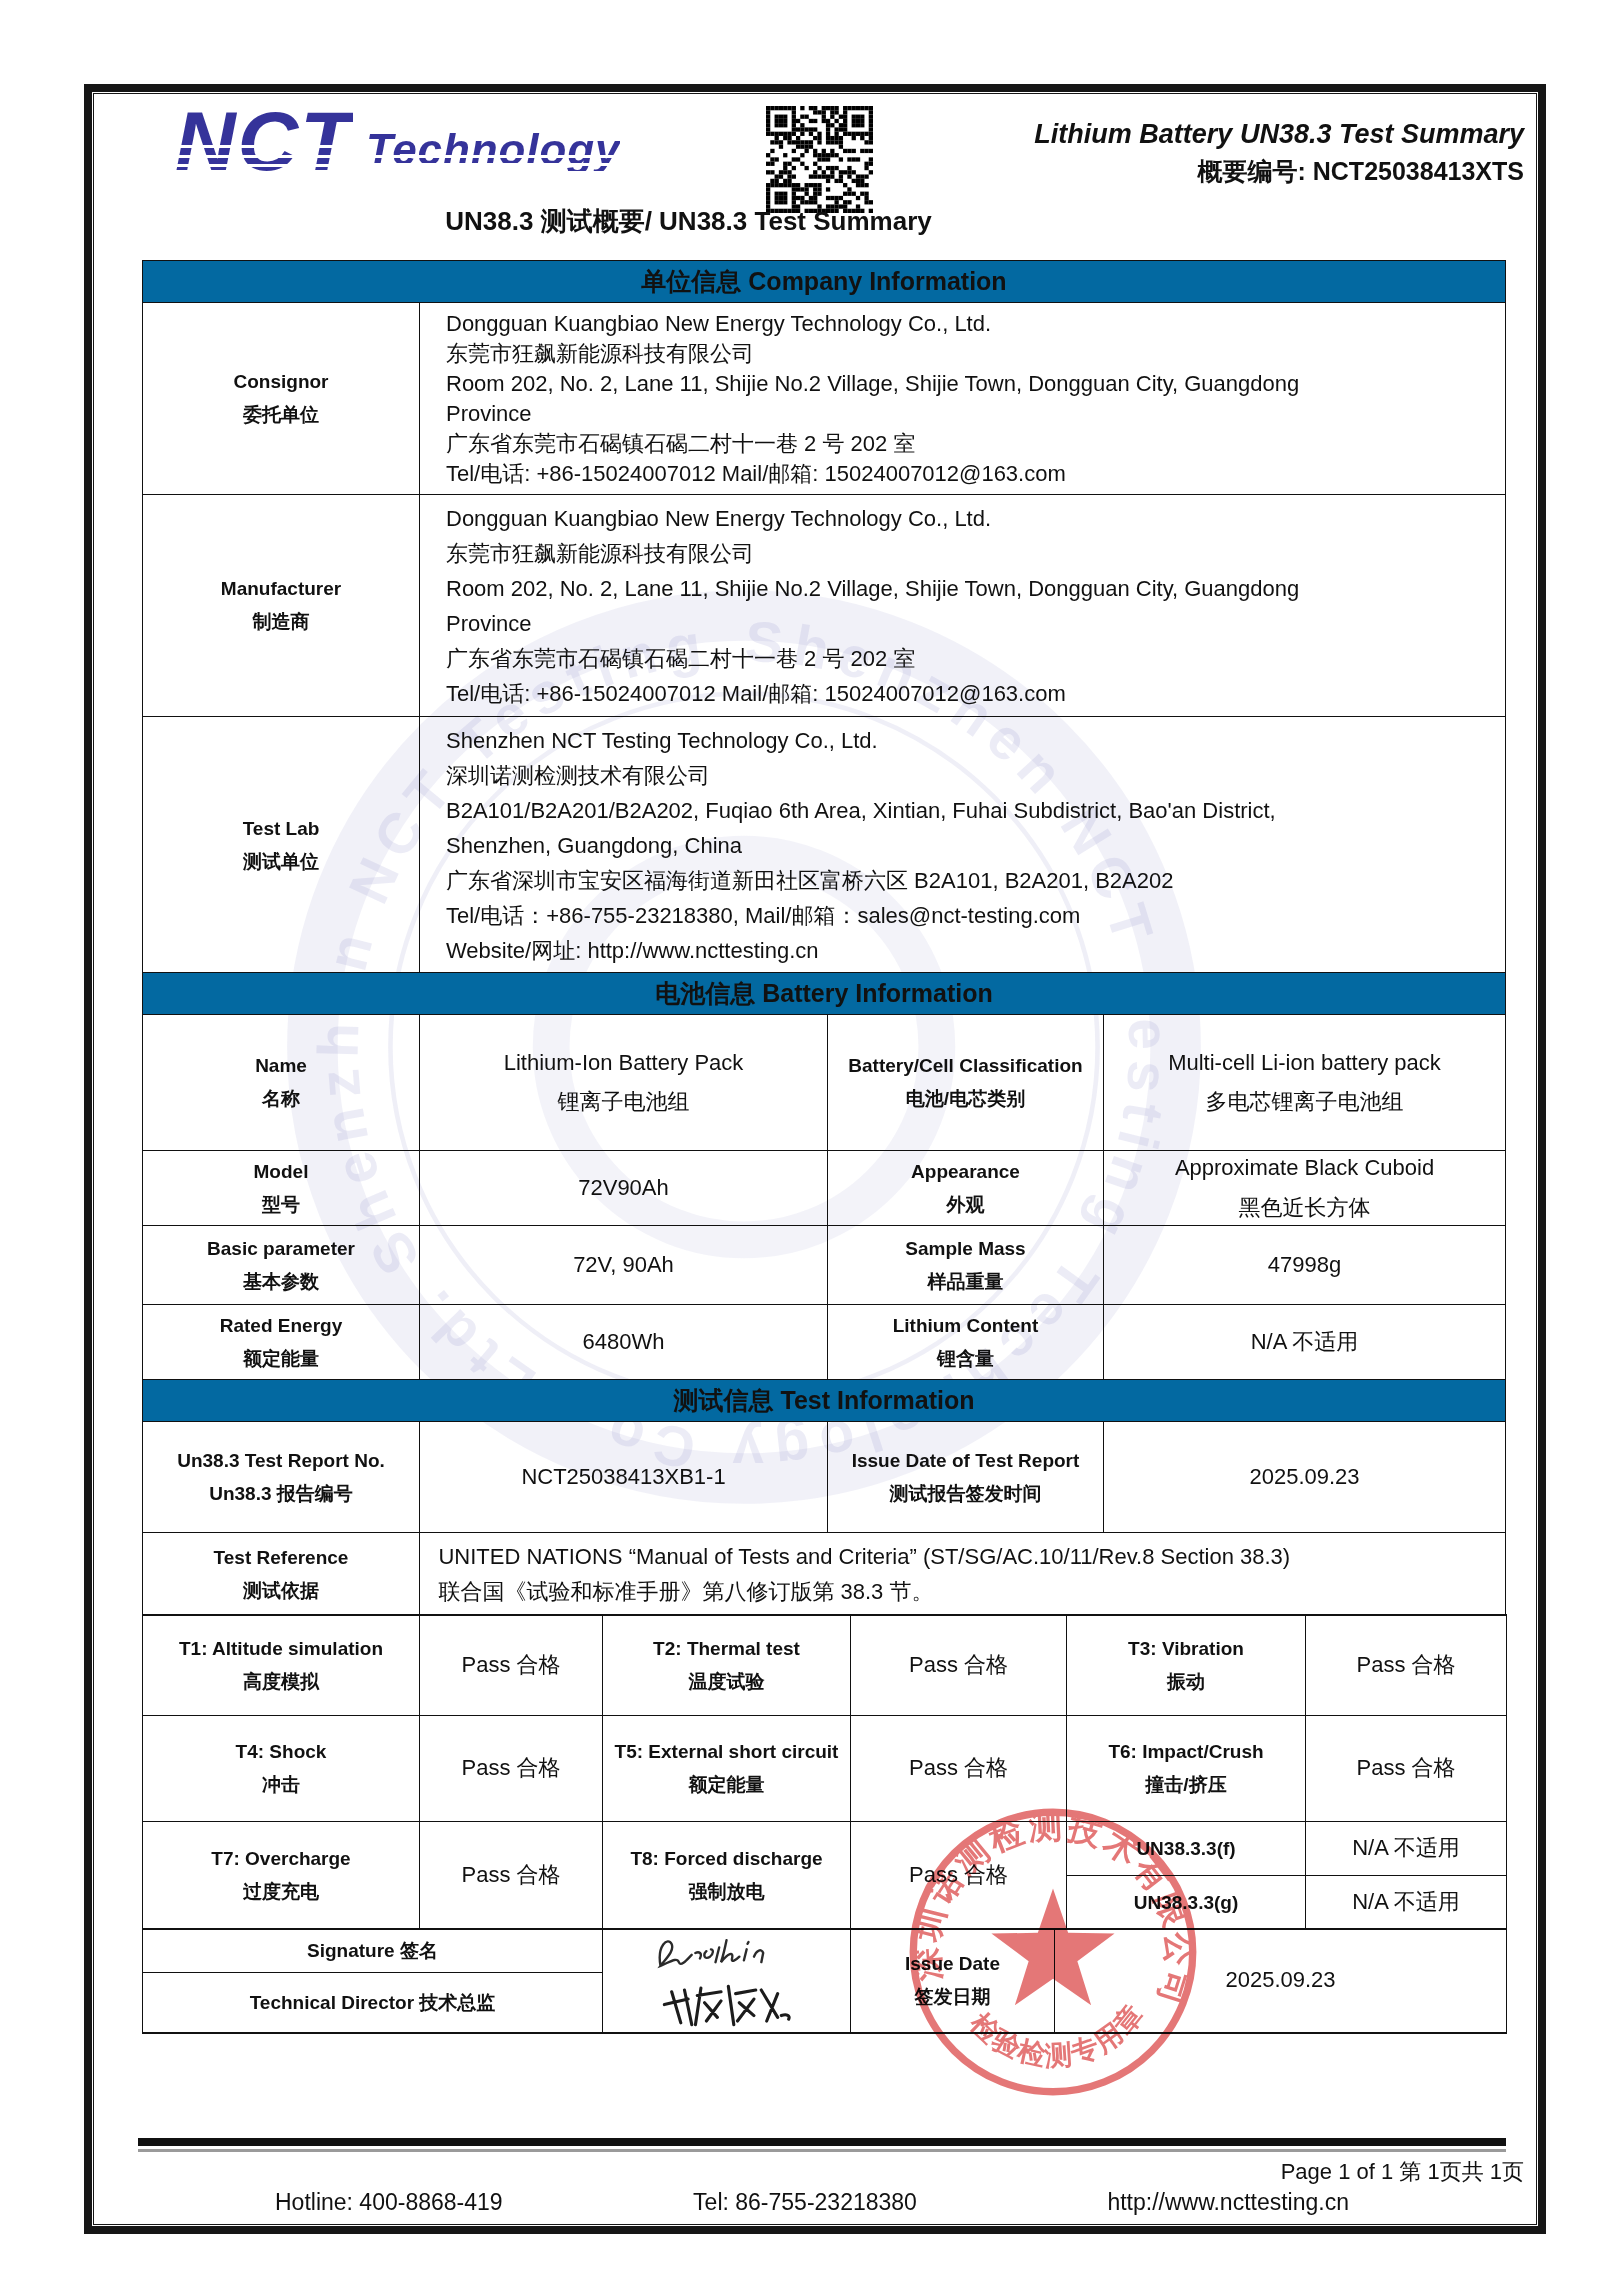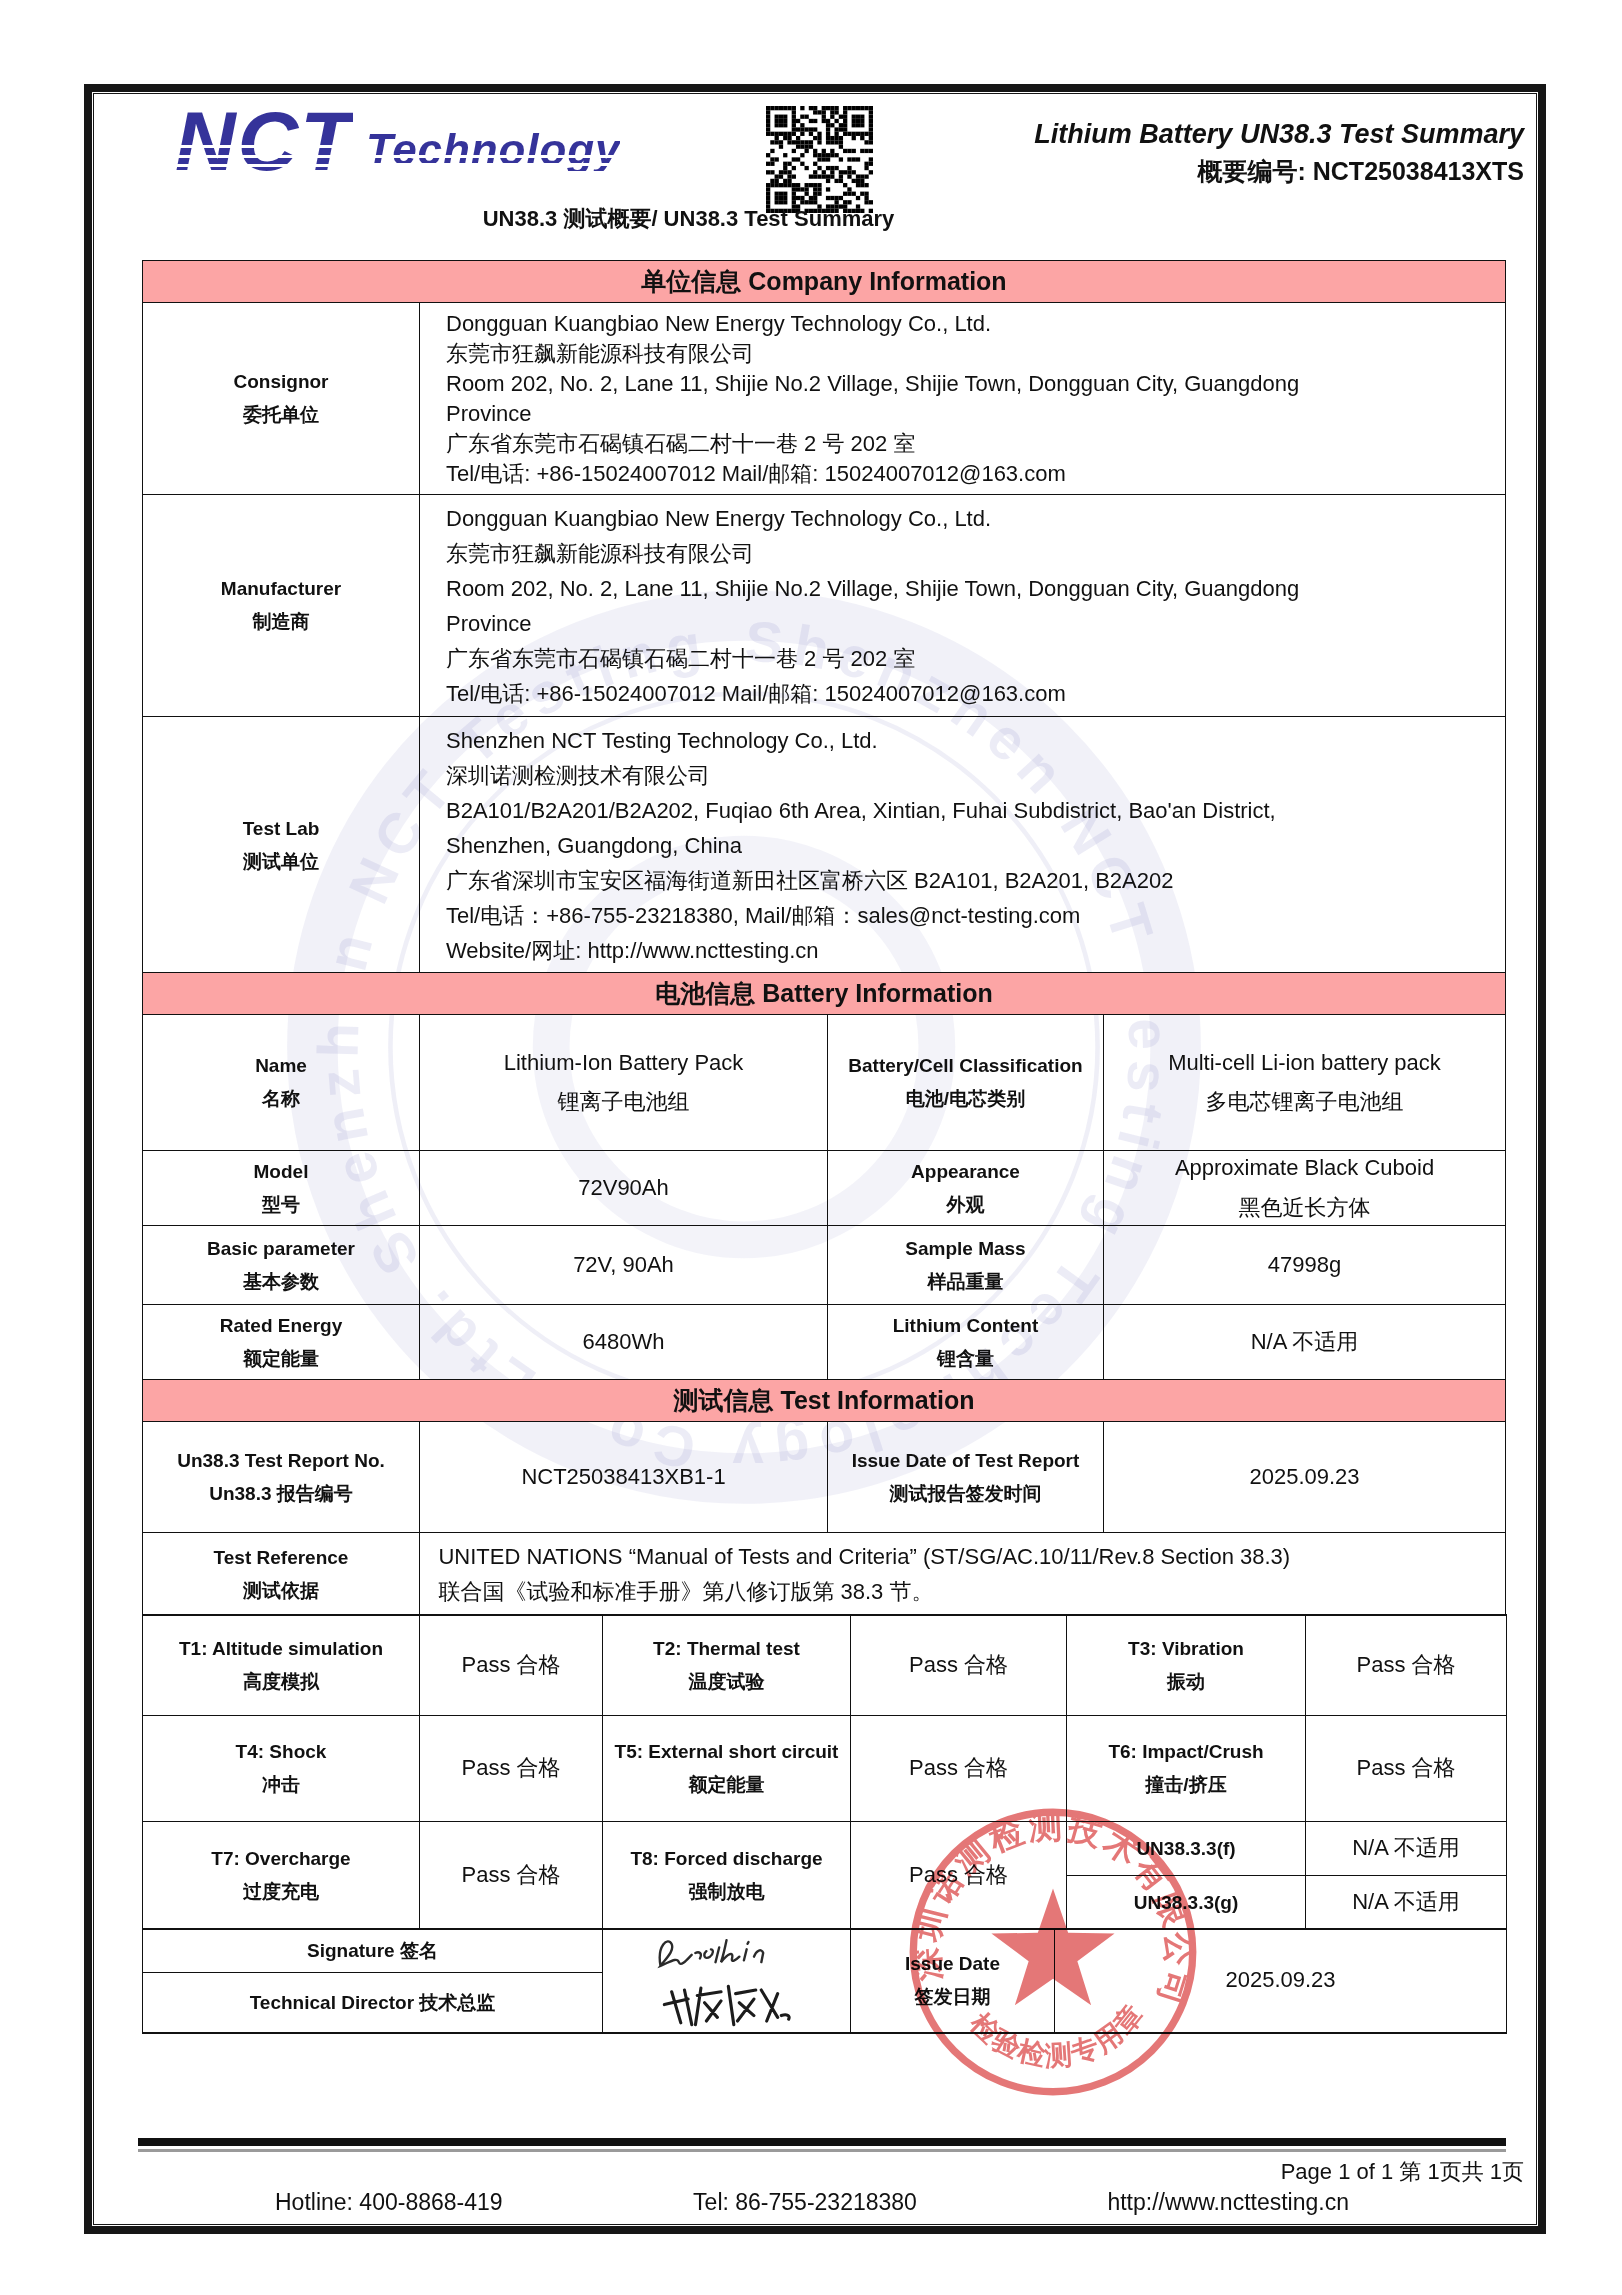--- a/index.html
+++ b/index.html
@@ -17,27 +17,27 @@
     background-image:linear-gradient(180deg,#35339a 0 55%,rgba(255,255,255,0) 55% 59%,#35339a 59% 67%,rgba(255,255,255,0) 67% 71%,#35339a 71% 79%,rgba(255,255,255,0) 79% 83%,#35339a 83% 91%,rgba(255,255,255,0) 91% 95%,#35339a 95% 100%);
     -webkit-background-clip:text;background-clip:text;color:transparent;}
   .logo .tech{font-size:44px;font-weight:bold;font-style:italic;letter-spacing:0.9px;padding-bottom:5.5px;
     background-image:linear-gradient(180deg,#35339a 0 55%,rgba(255,255,255,0) 55% 60%,#35339a 60% 69%,rgba(255,255,255,0) 69% 74%,#35339a 74% 84%,rgba(255,255,255,0) 84% 89%,#35339a 89% 100%);
     -webkit-background-clip:text;background-clip:text;color:transparent;}
   .qr{position:absolute;left:766px;top:106px;width:107px;height:107px;z-index:3;}
   .hdr-right{position:absolute;right:99px;top:119px;text-align:right;z-index:3;}
   .hdr-right .l1{font-size:27px;font-weight:bold;font-style:italic;}
   .hdr-right .l2{font-size:25px;font-weight:bold;margin-top:5px;}
   .page-title{position:absolute;left:142px;top:204px;width:1093px;text-align:center;
-              font-size:22px;font-weight:bold;z-index:3;}
+              font-size:26px;font-weight:bold;z-index:3;}
   
   .tables{position:absolute;left:142px;top:260px;width:1364px;z-index:2;}
   table{border-collapse:collapse;table-layout:fixed;width:1364px;}
   table + table{margin-top:-1.8px;}
   td{border:1.8px solid #111;padding:0;vertical-align:middle;font-size:22px;overflow:hidden;}
-  .bar td{background:#fca5a5;height:42px;text-align:center;font-size:25px;font-weight:bold;}
+  .bar td{background:#0369a1;height:42px;text-align:center;font-size:25px;font-weight:bold;}
   .lbl{display:flex;flex-direction:column;align-items:center;justify-content:center;gap:9.2px;
        font-weight:bold;font-size:19px;text-align:center;height:100%;line-height:1.25;padding:1.8px 7.3px;}
   .vcell{display:flex;flex-direction:column;align-items:center;justify-content:center;gap:11px;
        text-align:center;height:100%;line-height:1.3;padding:1.8px 7.3px;}
   .addr{display:flex;flex-direction:column;justify-content:center;height:100%;padding:5.5px 0 5.5px 26px;}
   .addr .ln{white-space:nowrap;}
   .lh34 .ln{line-height:30px;}
   .lh38 .ln{line-height:35px;}
   .ln:empty{display:none;}
   .t-top{border-top:2.8px solid #111;}

